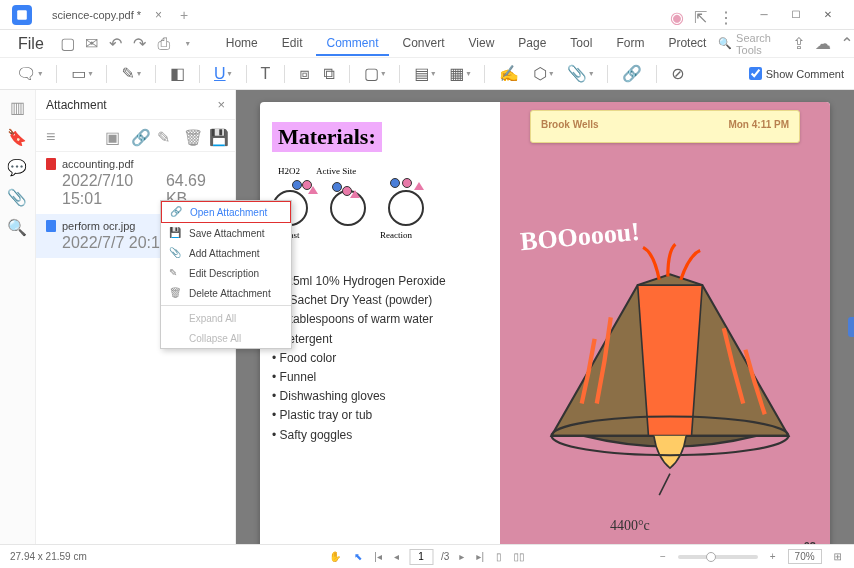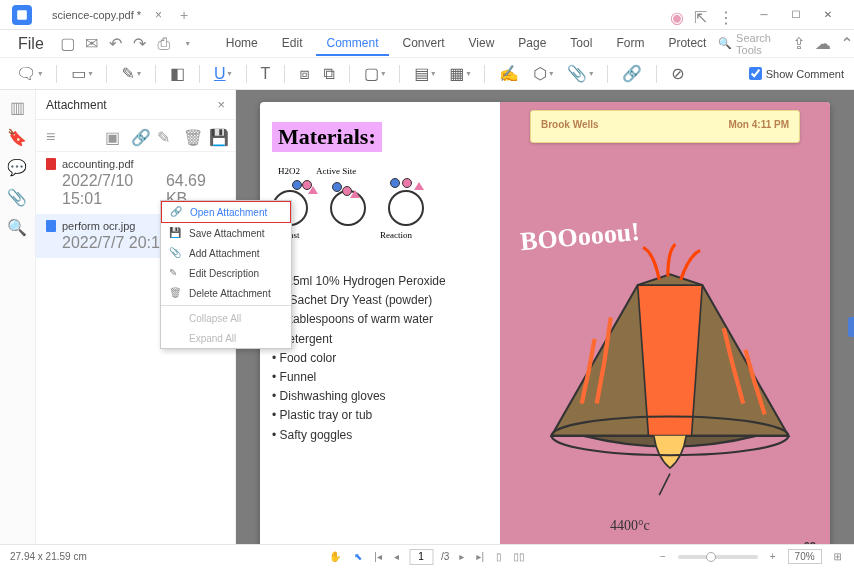--- a/index.html
+++ b/index.html
@@ -323,25 +323,25 @@
       <span class="ctx-icon">✎</span>
       <span>Edit Description</span>
     </div>
     <div class="ctx-item">
       <span class="ctx-icon">🗑</span>
       <span>Delete Attachment</span>
     </div>
     <div class="ctx-sep"></div>
     <div class="ctx-item disabled">
       <span class="ctx-icon"></span>
-      <span>Collapse All</span>
+      <span>Expand All</span>
     </div>
     <div class="ctx-item disabled">
       <span class="ctx-icon"></span>
-      <span>Expand All</span>
+      <span>Collapse All</span>
     </div>
   </div>
 
 <div class="statusbar">
   <span>27.94 x 21.59 cm</span>
   <div class="status-center">
     <span class="nav-arrow">✋</span>
     <span class="nav-arrow" style="color:#3b82f6">⬉</span>
     <span class="nav-arrow">|◂</span>
     <span class="nav-arrow">◂</span>

